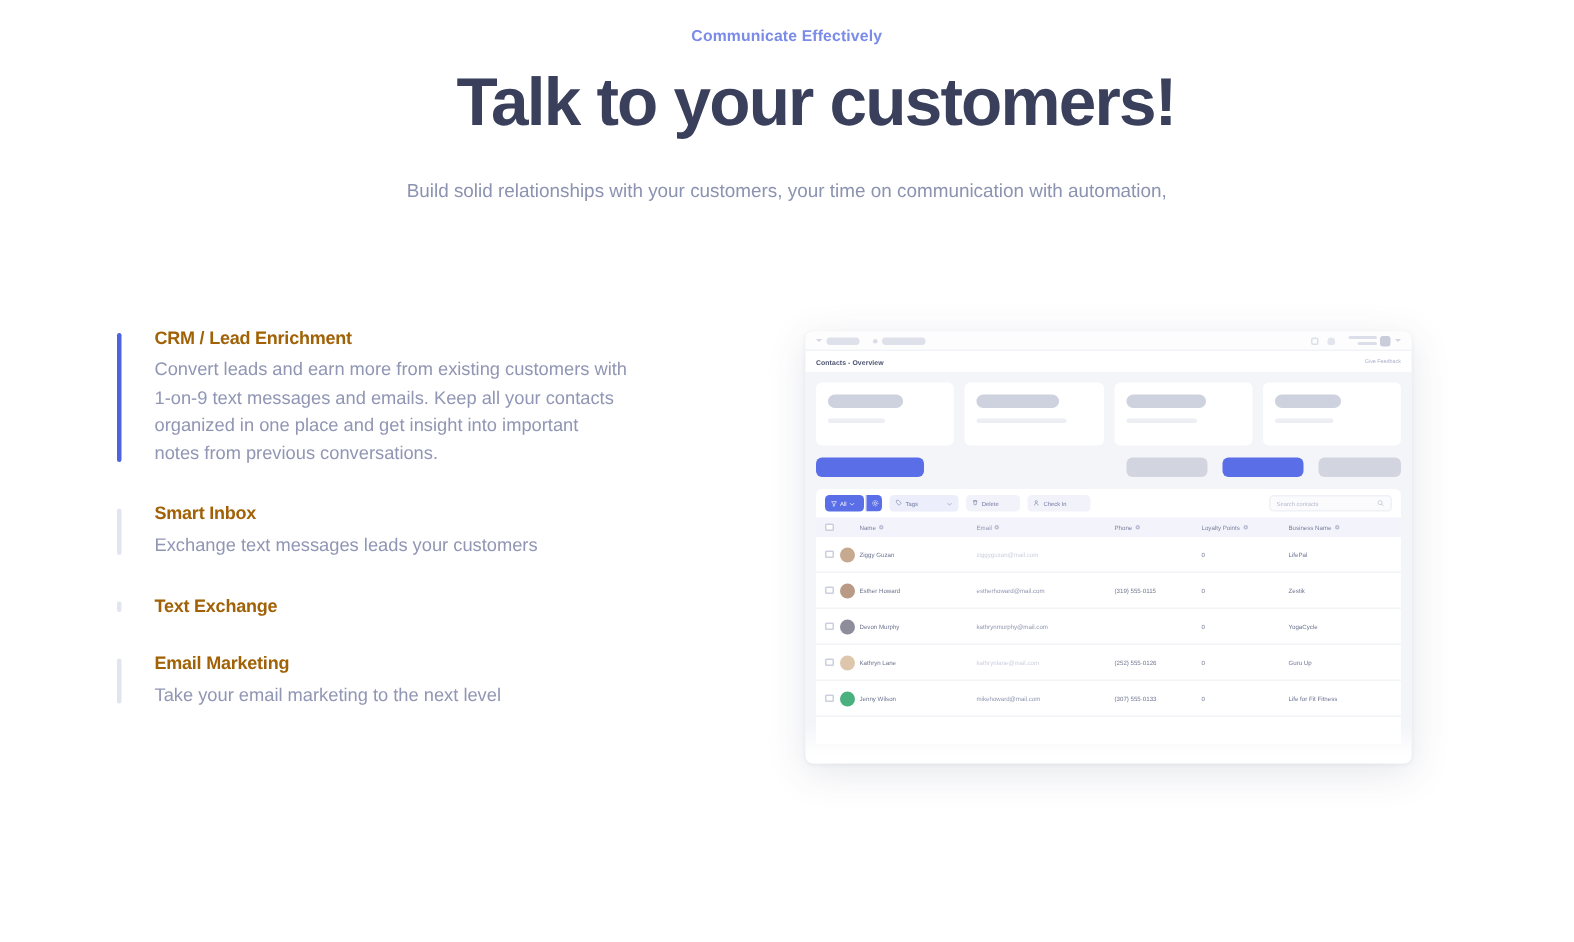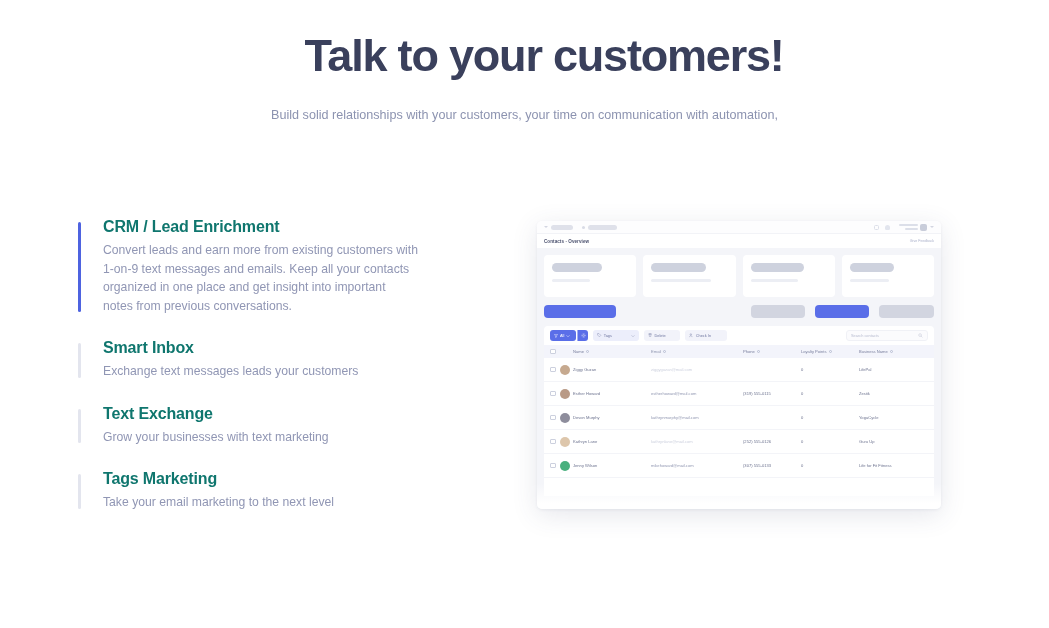--- a/index.html
+++ b/index.html
@@ -36,21 +36,21 @@
 
   .feature {
     position: relative; padding-left: 25px; margin-bottom: 24px;
   }
   .feature::before {
     content: ""; position: absolute; left: 0; top: 4px; bottom: 3px;
     width: 3px; border-radius: 2px; background: #e3e5ee;
   }
   .feature.active::before { background: #4e63e0; }
   .feature-title {
-    font-size: 16px; font-weight: 700; color: #0f766e;
+    font-size: 12px; font-weight: 700; color: #a16207;
     letter-spacing: -.15px; margin-bottom: 5px;
   }
   .feature-desc {
     font-size: 12.2px; color: #9096b4; line-height: 1.52;
     max-width: 315px;
   }
 
   
   .mock-wrap { margin-left: 59px; padding-top: 13px; }
   .mock {
@@ -186,20 +186,21 @@
     background: linear-gradient(to bottom, rgba(255,255,255,0), #ffffff 78%);
     pointer-events: none;
   }
 </style>
 </head>
 <body>
 
 <div class="page">
 
   <div class="hero">
+    <div class="eyebrow">Communicate Effectively</div>
     <h1 class="hero-title">Talk to your customers!</h1>
     <div class="hero-sub">
       <div>Build solid relationships with your customers, your time on communication with automation,</div>
     </div>
   </div>
 
   <div class="body-row">
 
     <div class="features">
 
@@ -208,25 +209,24 @@
         <div class="feature-desc">Convert leads and earn more from existing customers with 1-on-9 text messages and emails. Keep all your contacts organized in one place and get insight into important notes from previous conversations.</div>
       </div>
 
       <div class="feature">
         <div class="feature-title">Smart Inbox</div>
         <div class="feature-desc">Exchange text messages leads your customers</div>
       </div>
 
       <div class="feature">
         <div class="feature-title">Text Exchange</div>
-        <div class="feature-desc">Grow your businesses with text marketing</div>
       </div>
 
       <div class="feature">
-        <div class="feature-title">Tags Marketing</div>
+        <div class="feature-title">Email Marketing</div>
         <div class="feature-desc">Take your email marketing to the next level</div>
       </div>
 
     </div>
 
     <div class="mock-wrap">
       <div class="mock">
 
         <div class="mock-chrome">
           <div class="chrome-caret"></div>

